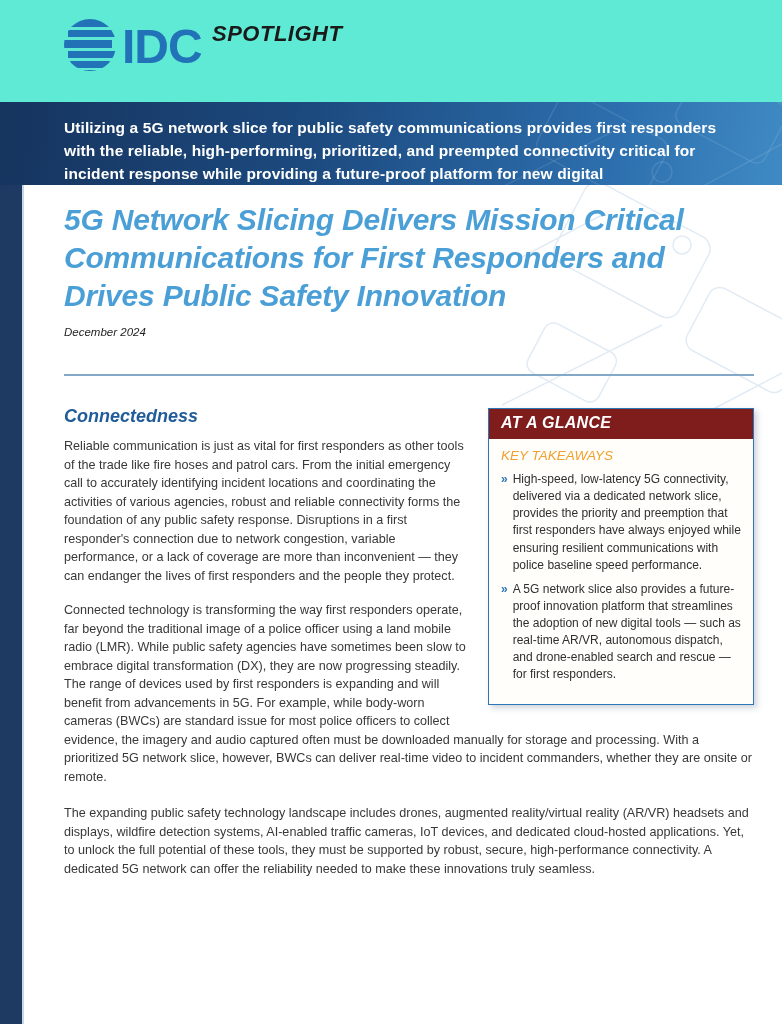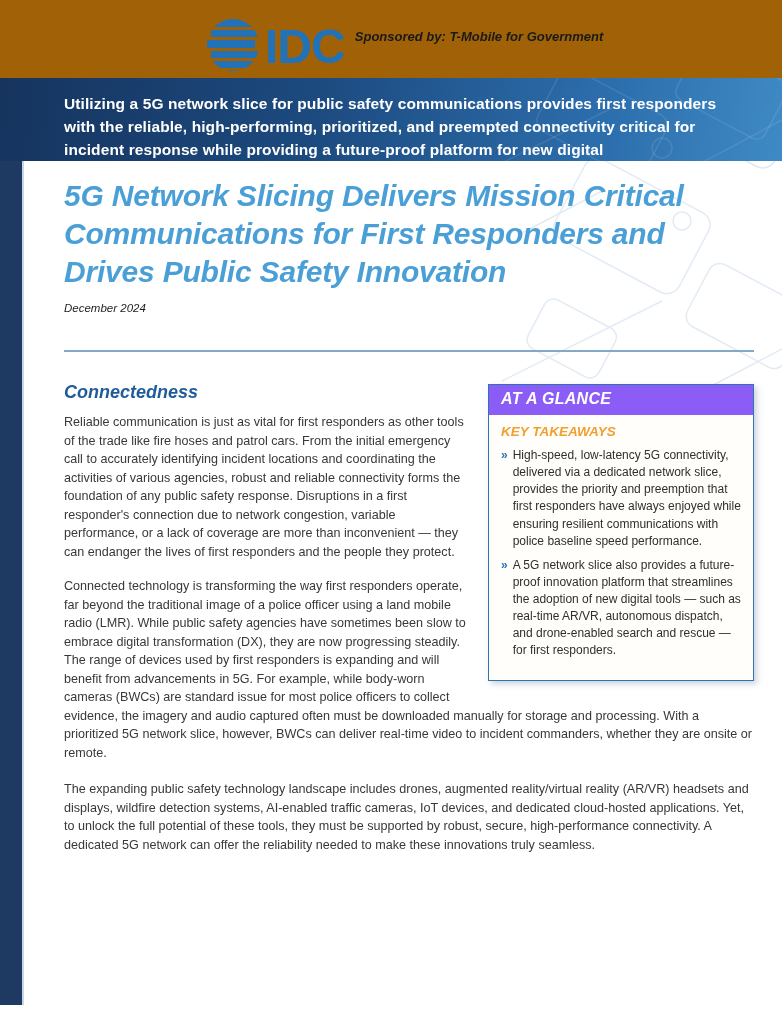--- a/index.html
+++ b/index.html
@@ -7,23 +7,23 @@
   body { font-family:"Liberation Sans", sans-serif; }
   .page {
     position:relative; width:782px; height:1024px; margin:0 auto;
     background:#ffffff; overflow:hidden;
   }
   
   .pattern { position:absolute; pointer-events:none; z-index:0; }
   .pattern-top { top:0; right:0; }
   
   .header {
-    position:relative; height:78px; padding:16px 36px 0 62px;
-    display:flex; justify-content:center; align-items:flex-start;
-    background:#a16207; z-index:1;
+    position:relative; height:102px; padding:16px 36px 0 62px;
+    display:flex; justify-content:flex-start; align-items:flex-start;
+    background:#5eead4; z-index:1;
   }
   .logo { position:relative; z-index:2; display:block; }
   .brand-block { position:relative; z-index:2; text-align:right; padding-top:6px; }
   .brand-title {
     font-size:22px; font-weight:bold; font-style:italic; color:#1a1a1a;
     letter-spacing:0.5px; line-height:1.1;
   }
   .brand-sponsor {
     margin-top:7px; font-size:13px; font-weight:bold; font-style:italic; color:#1a1a1a;
   }
@@ -53,26 +53,26 @@
   .written .label { font-weight:bold; }
   .rule { border:none; border-top:2px solid #84a9c8; margin:36px 0 30px 0; }
   
   .flow { overflow:visible; }
   .glance {
     float:right; width:266px; margin:2px 0 14px 18px;
     background:#fffefb; border:1px solid #2e75b6;
     box-shadow:3px 3px 6px rgba(90,110,135,0.3);
   }
   .glance-header {
-    background:#8b5cf6; color:#ffffff; font-weight:bold; font-style:italic;
+    background:#7f1d1d; color:#ffffff; font-weight:bold; font-style:italic;
     font-size:16px; padding:5px 24px 7px 12px; letter-spacing:0.3px;
   }
   .glance-body { padding:9px 12px 14px 12px; }
   .takeaways-label {
-    color:#f0a02f; font-weight:bold; font-style:italic; font-size:13.5px; margin-bottom:8px;
+    color:#f0a02f; font-weight:normal; font-style:italic; font-size:13.5px; margin-bottom:8px;
   }
   .takeaway-list { list-style:none; font-size:12px; line-height:1.42; color:#2f2f2f; }
   .takeaway-list li { display:flex; gap:5px; margin-bottom:7px; }
   .takeaway-glyph { color:#2e75b6; font-weight:bold; flex:0 0 auto; }
   .h-intro {
     color:#1f5c99; font-style:italic; font-weight:bold; font-size:18px; margin-bottom:10px;
   }
   .h-sub {
     color:#2e75b6; font-style:italic; font-weight:bold; font-size:14px; margin:18px 0 8px 0;
   }
@@ -108,21 +108,21 @@
         <rect x="0" y="3" width="56" height="8"></rect>
         <rect x="6" y="14" width="56" height="7"></rect>
         <rect x="0" y="24" width="50" height="8"></rect>
         <rect x="6" y="35" width="56" height="7"></rect>
         <rect x="0" y="45" width="50" height="7"></rect>
         <rect x="8" y="54" width="40" height="4"></rect>
       </g>
       <text x="60" y="47" font-family="Liberation Sans, sans-serif" font-size="48" font-weight="bold" fill="#2272b8" letter-spacing="-1">IDC</text>
     </svg>
     <div class="brand-block">
-      <div class="brand-sponsor">Sponsored by: T-Mobile for Government</div>
+      <div class="brand-title">SPOTLIGHT</div>
     </div>
   </div>
 
   <div class="banner">
     <svg class="pattern" style="top:0; right:0;" width="420" height="105" viewBox="0 0 420 105">
       <g fill="none" stroke="rgba(255,255,255,0.10)" stroke-width="1.5">
         <rect x="180" y="10" width="120" height="70" rx="12" transform="rotate(28 240 45)"></rect>
         <rect x="320" y="-20" width="100" height="65" rx="10" transform="rotate(28 370 12)"></rect>
         <circle cx="300" cy="70" r="10"></circle>
         <path d="M120 95 L250 30 M330 90 L420 42"></path>

